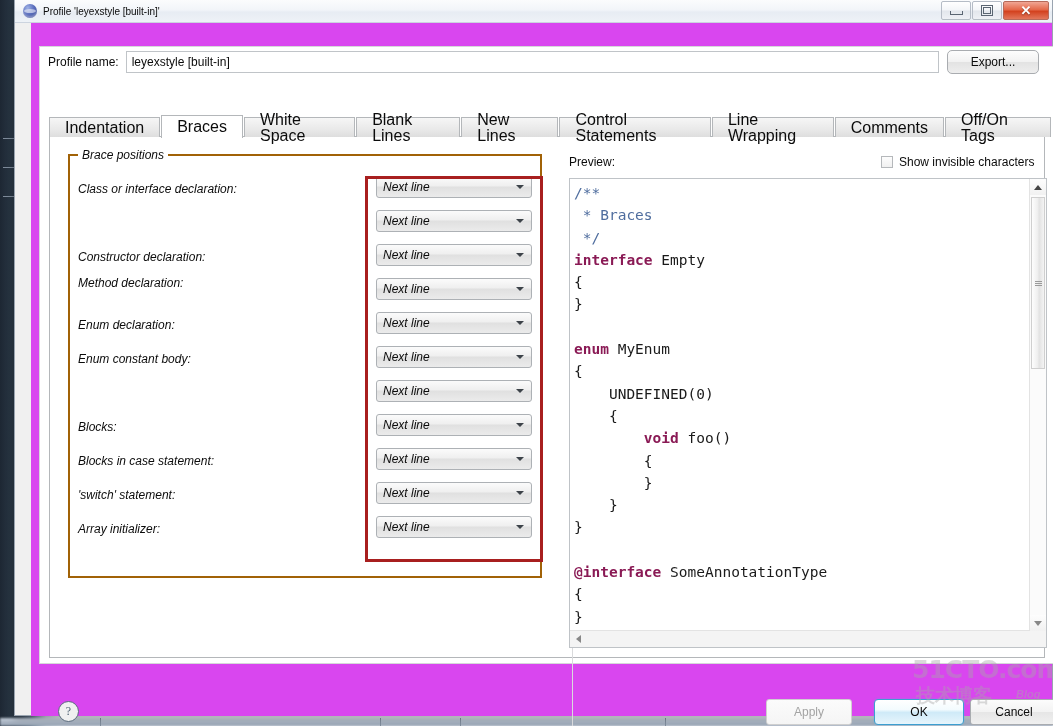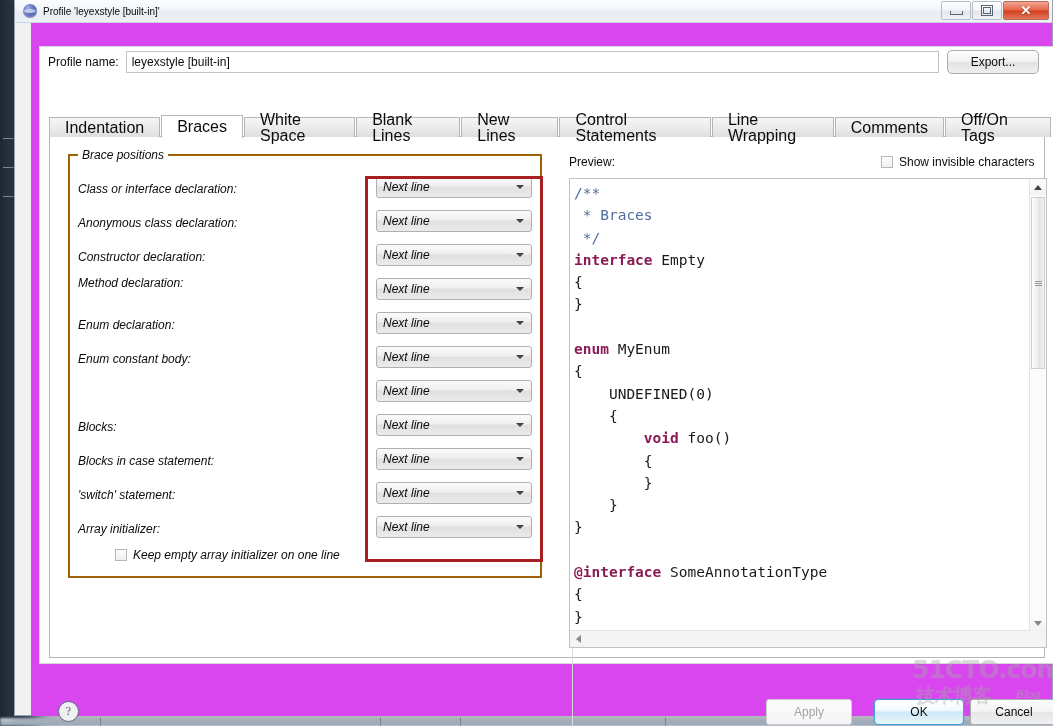--- a/index.html
+++ b/index.html
@@ -480,21 +480,20 @@
 
       <div class="group-box">
         <div class="group-title">Brace positions</div>
 
         <div class="row" style="top:22px">Class or interface declaration:</div>
         <div class="combo" style="top:20px">
             <span>Next line</span>
             <span class="combo-arrow"></span>
           </div>
 
-        <div class="row" style="top:56px">Anonymous class declaration:</div>
         <div class="combo" style="top:54px">
             <span>Next line</span>
             <span class="combo-arrow"></span>
           </div>
 
         <div class="row" style="top:90px">Constructor declaration:</div>
         <div class="combo" style="top:88px">
             <span>Next line</span>
             <span class="combo-arrow"></span>
           </div>
@@ -539,24 +538,20 @@
             <span>Next line</span>
             <span class="combo-arrow"></span>
           </div>
 
         <div class="row" style="top:362px">Array initializer:</div>
         <div class="combo" style="top:360px">
             <span>Next line</span>
             <span class="combo-arrow"></span>
           </div>
 
-        <div class="cb-row" style="top:392px">
-          <span class="checkbox"></span>
-          <span>Keep empty array initializer on one line</span>
-        </div>
       </div>
 
       <div class="preview-divider"></div>
     </div>
 
     <div class="annot-rect"></div>
 
     <div class="preview-label">Preview:</div>
     <div class="show-invisible">
       <span class="checkbox"></span>

